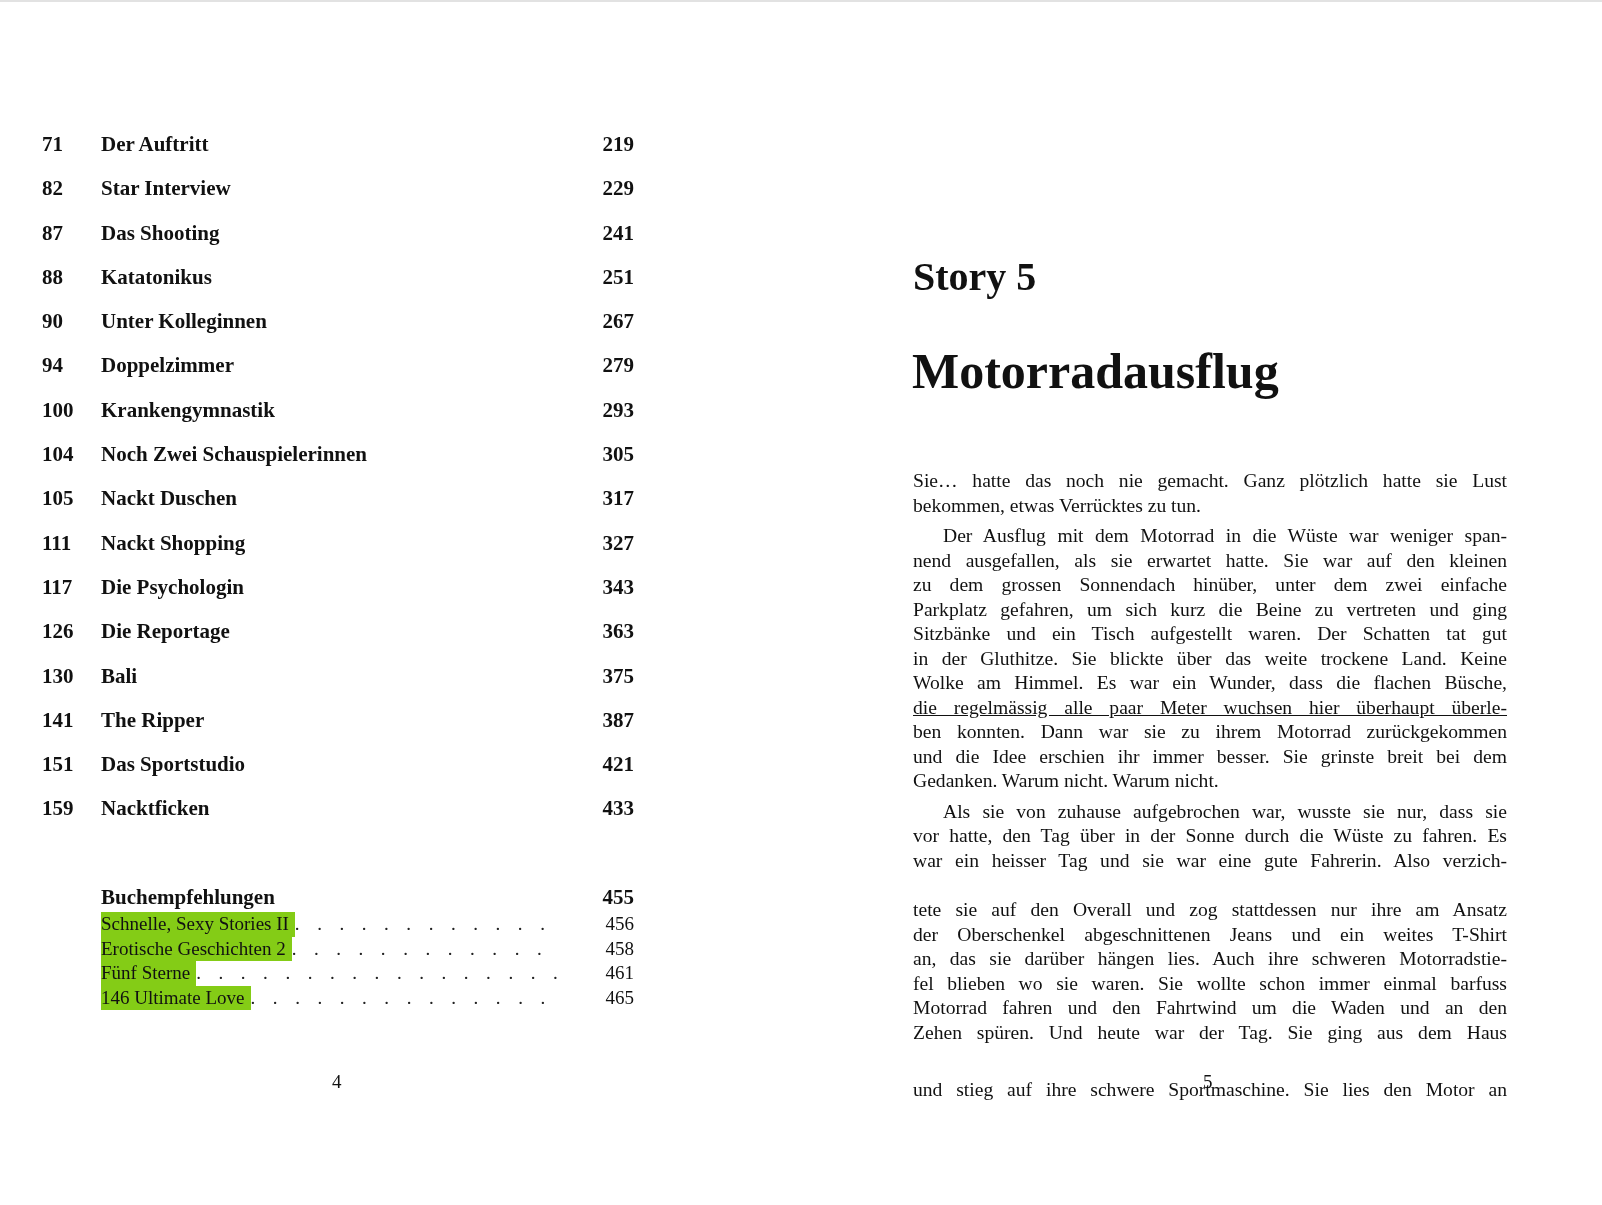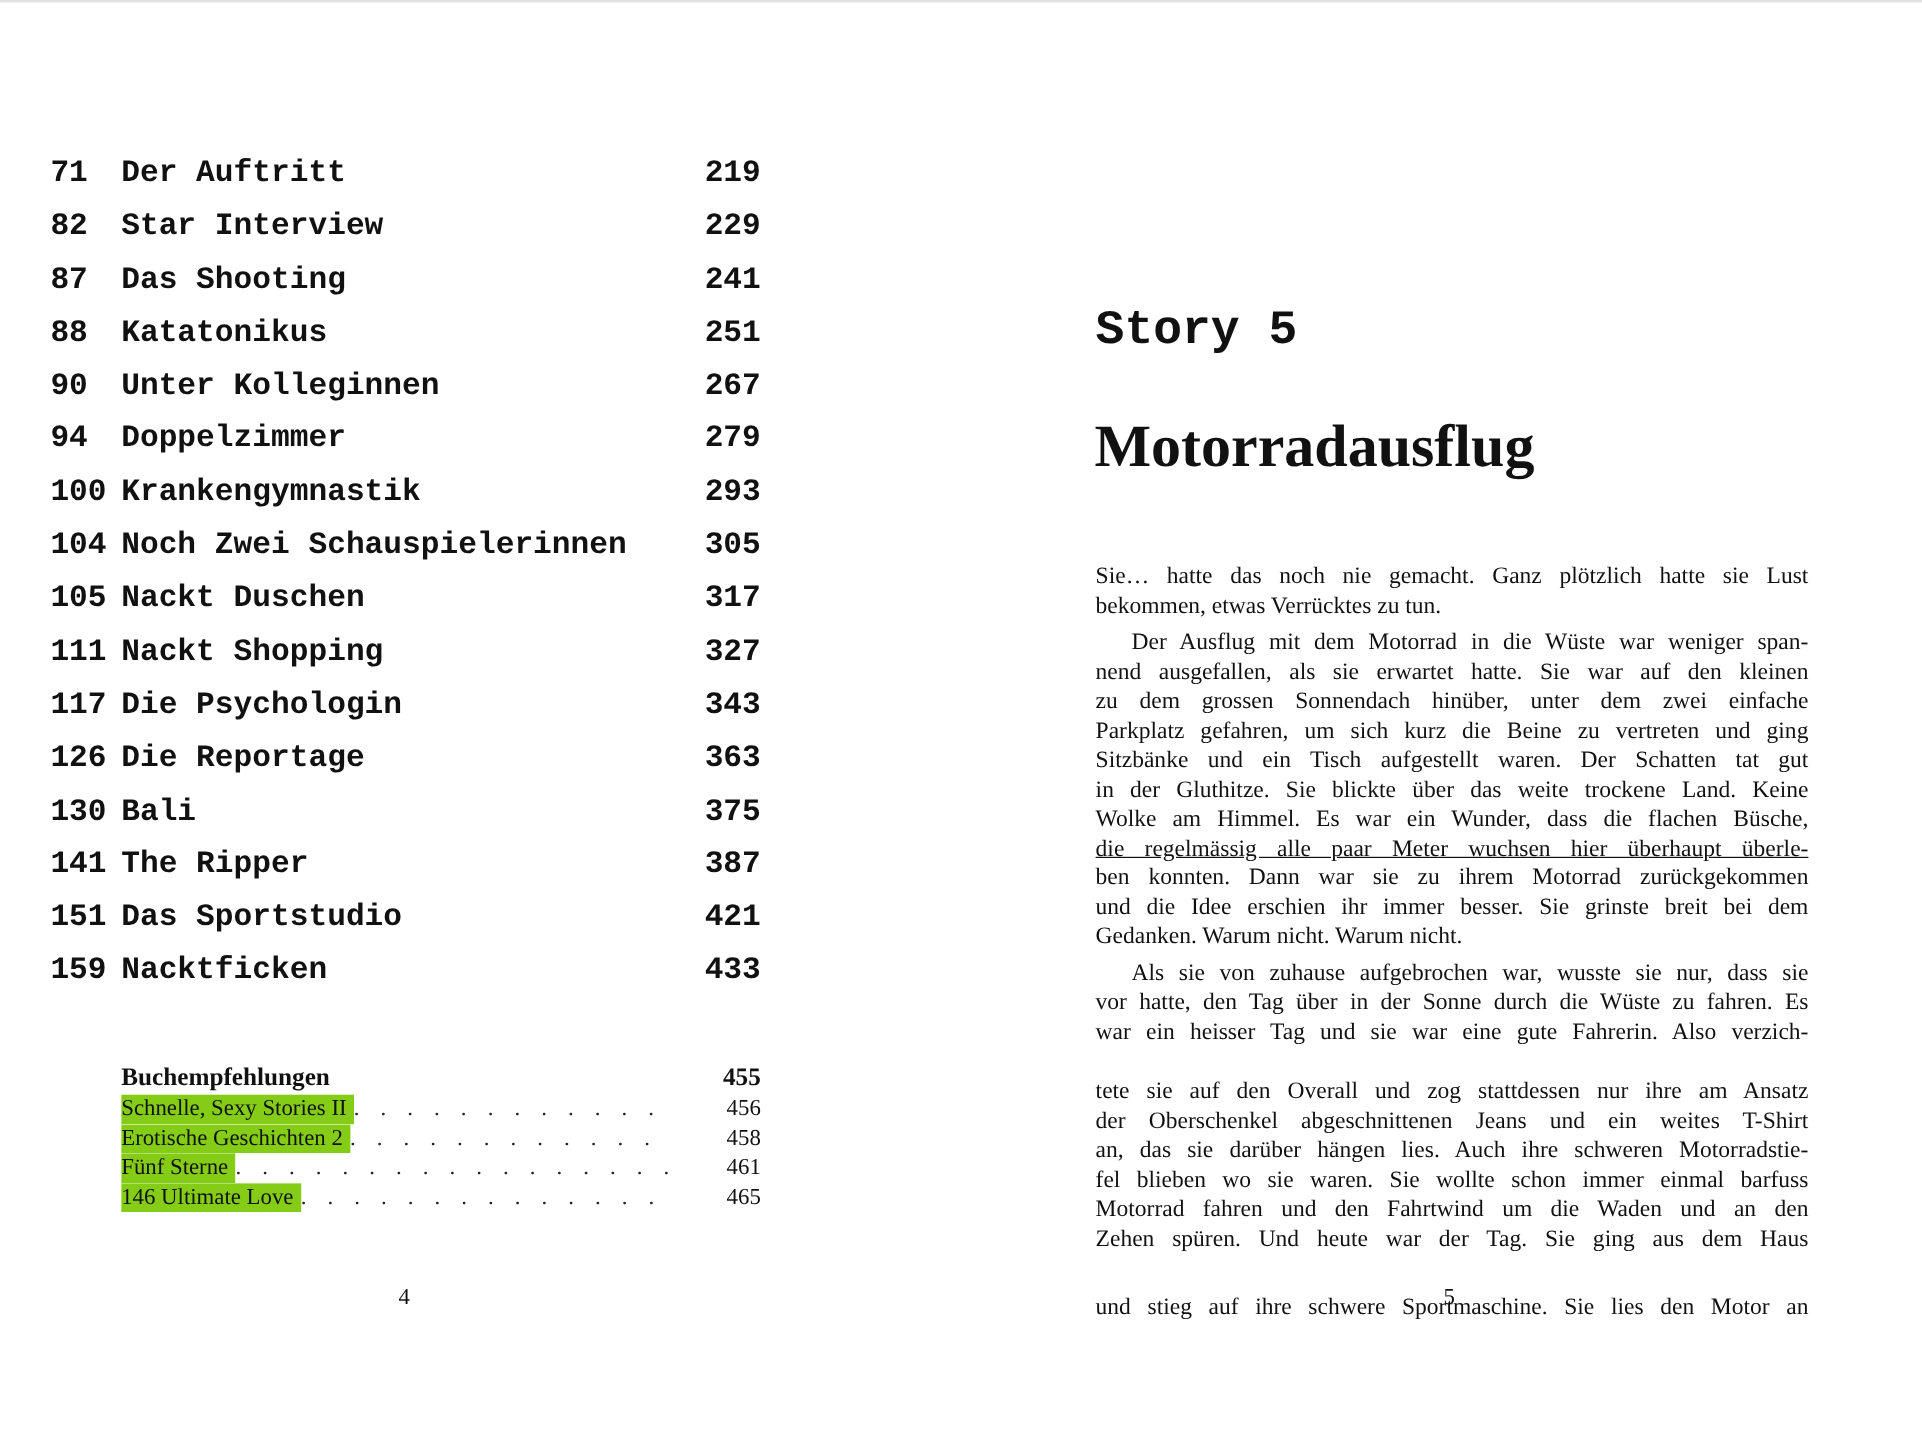--- a/index.html
+++ b/index.html
@@ -32,23 +32,23 @@
   
   .toc {
     position: absolute;
     left: 42px;
     top: 128px;
     width: 592px;
   }
   .toc-row {
     position: relative;
     height: 44.3px;
-    font-family: Liberation Mono, monospace;
+    font-family: Liberation Serif, serif;
     font-weight: bold;
-    font-size: 26px;
+    font-size: 21px;
     line-height: 32px;
   }
   .toc-num {
     position: absolute;
     left: 0;
     top: 0;
   }
   .toc-title {
     position: absolute;
     left: 59px;
@@ -102,21 +102,21 @@
     line-height: 24px;
   }
   .folio-left { left: 332px; }
   .folio-right { left: 403px; }
 
   
   .story-label {
     position: absolute;
     left: 113px;
     top: 252px;
-    font-family: Liberation Mono, monospace;
+    font-family: Liberation Serif, serif;
     font-weight: bold;
     font-size: 40px;
     line-height: 50px;
   }
   .story-title {
     position: absolute;
     left: 112px;
     top: 340px;
     font-family: "Liberation Serif", "DejaVu Serif", serif;
     font-weight: bold;

